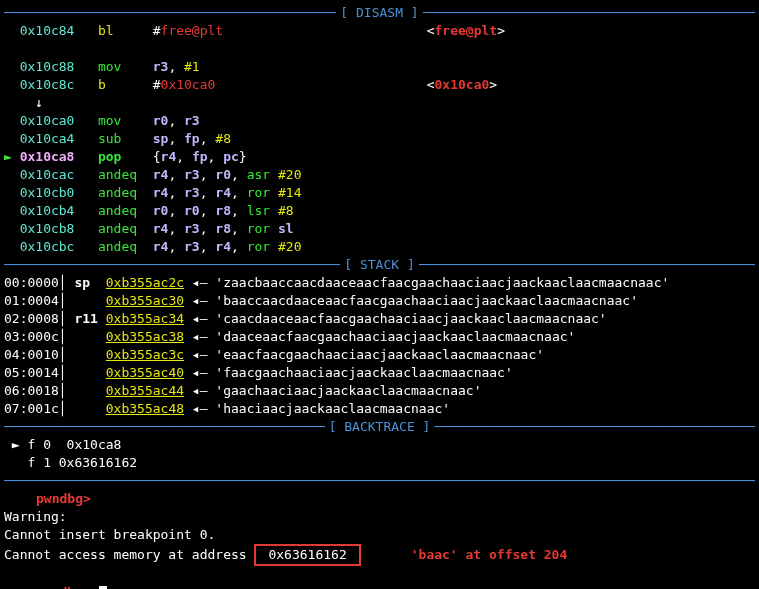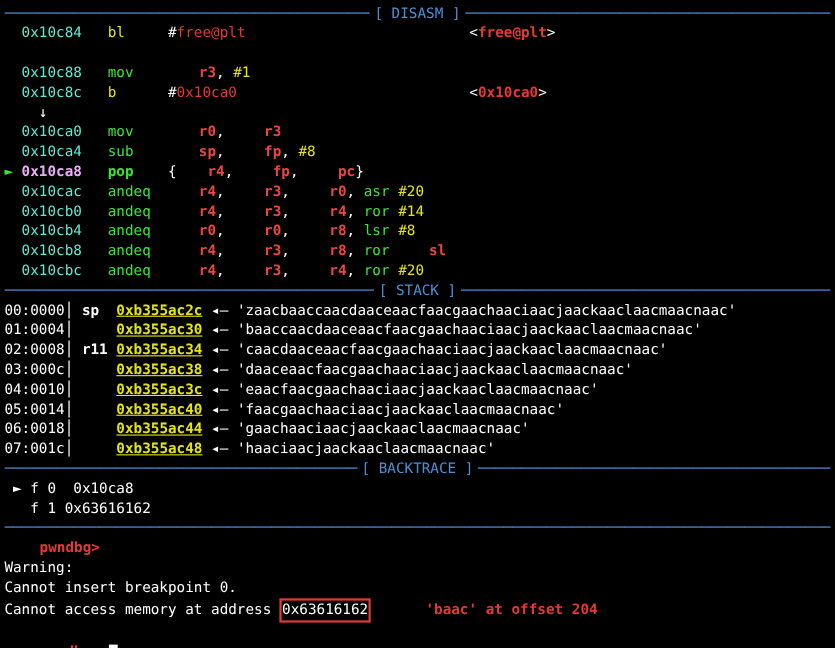--- a/index.html
+++ b/index.html
@@ -22,37 +22,37 @@
   }
   .dash { color: #4a90d9; letter-spacing: 0; overflow: hidden; flex: 1; }
   .dash::before { content: "─────────────────────────────────────────────────────────────────────────────────────────────────────────────────────────"; }
   .lbl { color: #4a90d9; padding: 0 4px; }
   .row { white-space: pre; }
   .addr { color: #5eead4; }
   .addr-hi { color: #f0abfc; font-weight: bold; }
   .mn-yellow { color: #e5e510; text-align: center; }
   .mn-green { color: #38e638; }
   .mn-green-b { color: #38e638; font-weight: bold; }
-  .reg { color: #ef4444; font-weight: bold; margin-left: 28px; }
+  .reg { color: #c4b5fd; font-weight: bold; }
   .num { color: #e5e510; }
   .hexred { color: #e53935; }
   .hexred-b { color: #e53935; font-weight: bold; }
   .kw { color: #38e638; }
   .angle { color: #fff; }
   .fn { color: #e53935; }
   .marker { color: #38e638; font-weight: bold; }
   .stk-idx { color: #fff; }
   .stk-reg { color: #fff; font-weight: bold; }
-  .stk-addr { color: #e5e510; text-decoration: underline; font-weight: bold; }
+  .stk-addr { color: #e5e510; text-decoration: underline; font-weight: normal; }
   .stk-arrow { color: #fff; }
   .stk-data { color: #fff; }
   .bt-marker { color: #fff; }
   .prompt { color: #e53935; font-weight: bold; margin-left: 32px; }
   .out { color: #fff; }
-  .redbox { border: 2px solid #e53935; padding: 0 0; }
+  .redbox { border: 2px solid #e53935; padding: 0 12px; }
   .annot { color: #e53935; font-weight: bold; }
   .cursor { background: #fff; display:inline-block; width:8px; height:14px; vertical-align: text-bottom; }
   .flex { display: flex; align-items: baseline; }
   .gap { display:inline-block; }
 </style>
 </head>
 <body>
 
 <div class="sect-line">
   <span class="dash"></span><span class="lbl">[ DISASM ]</span><span class="dash"></span>

